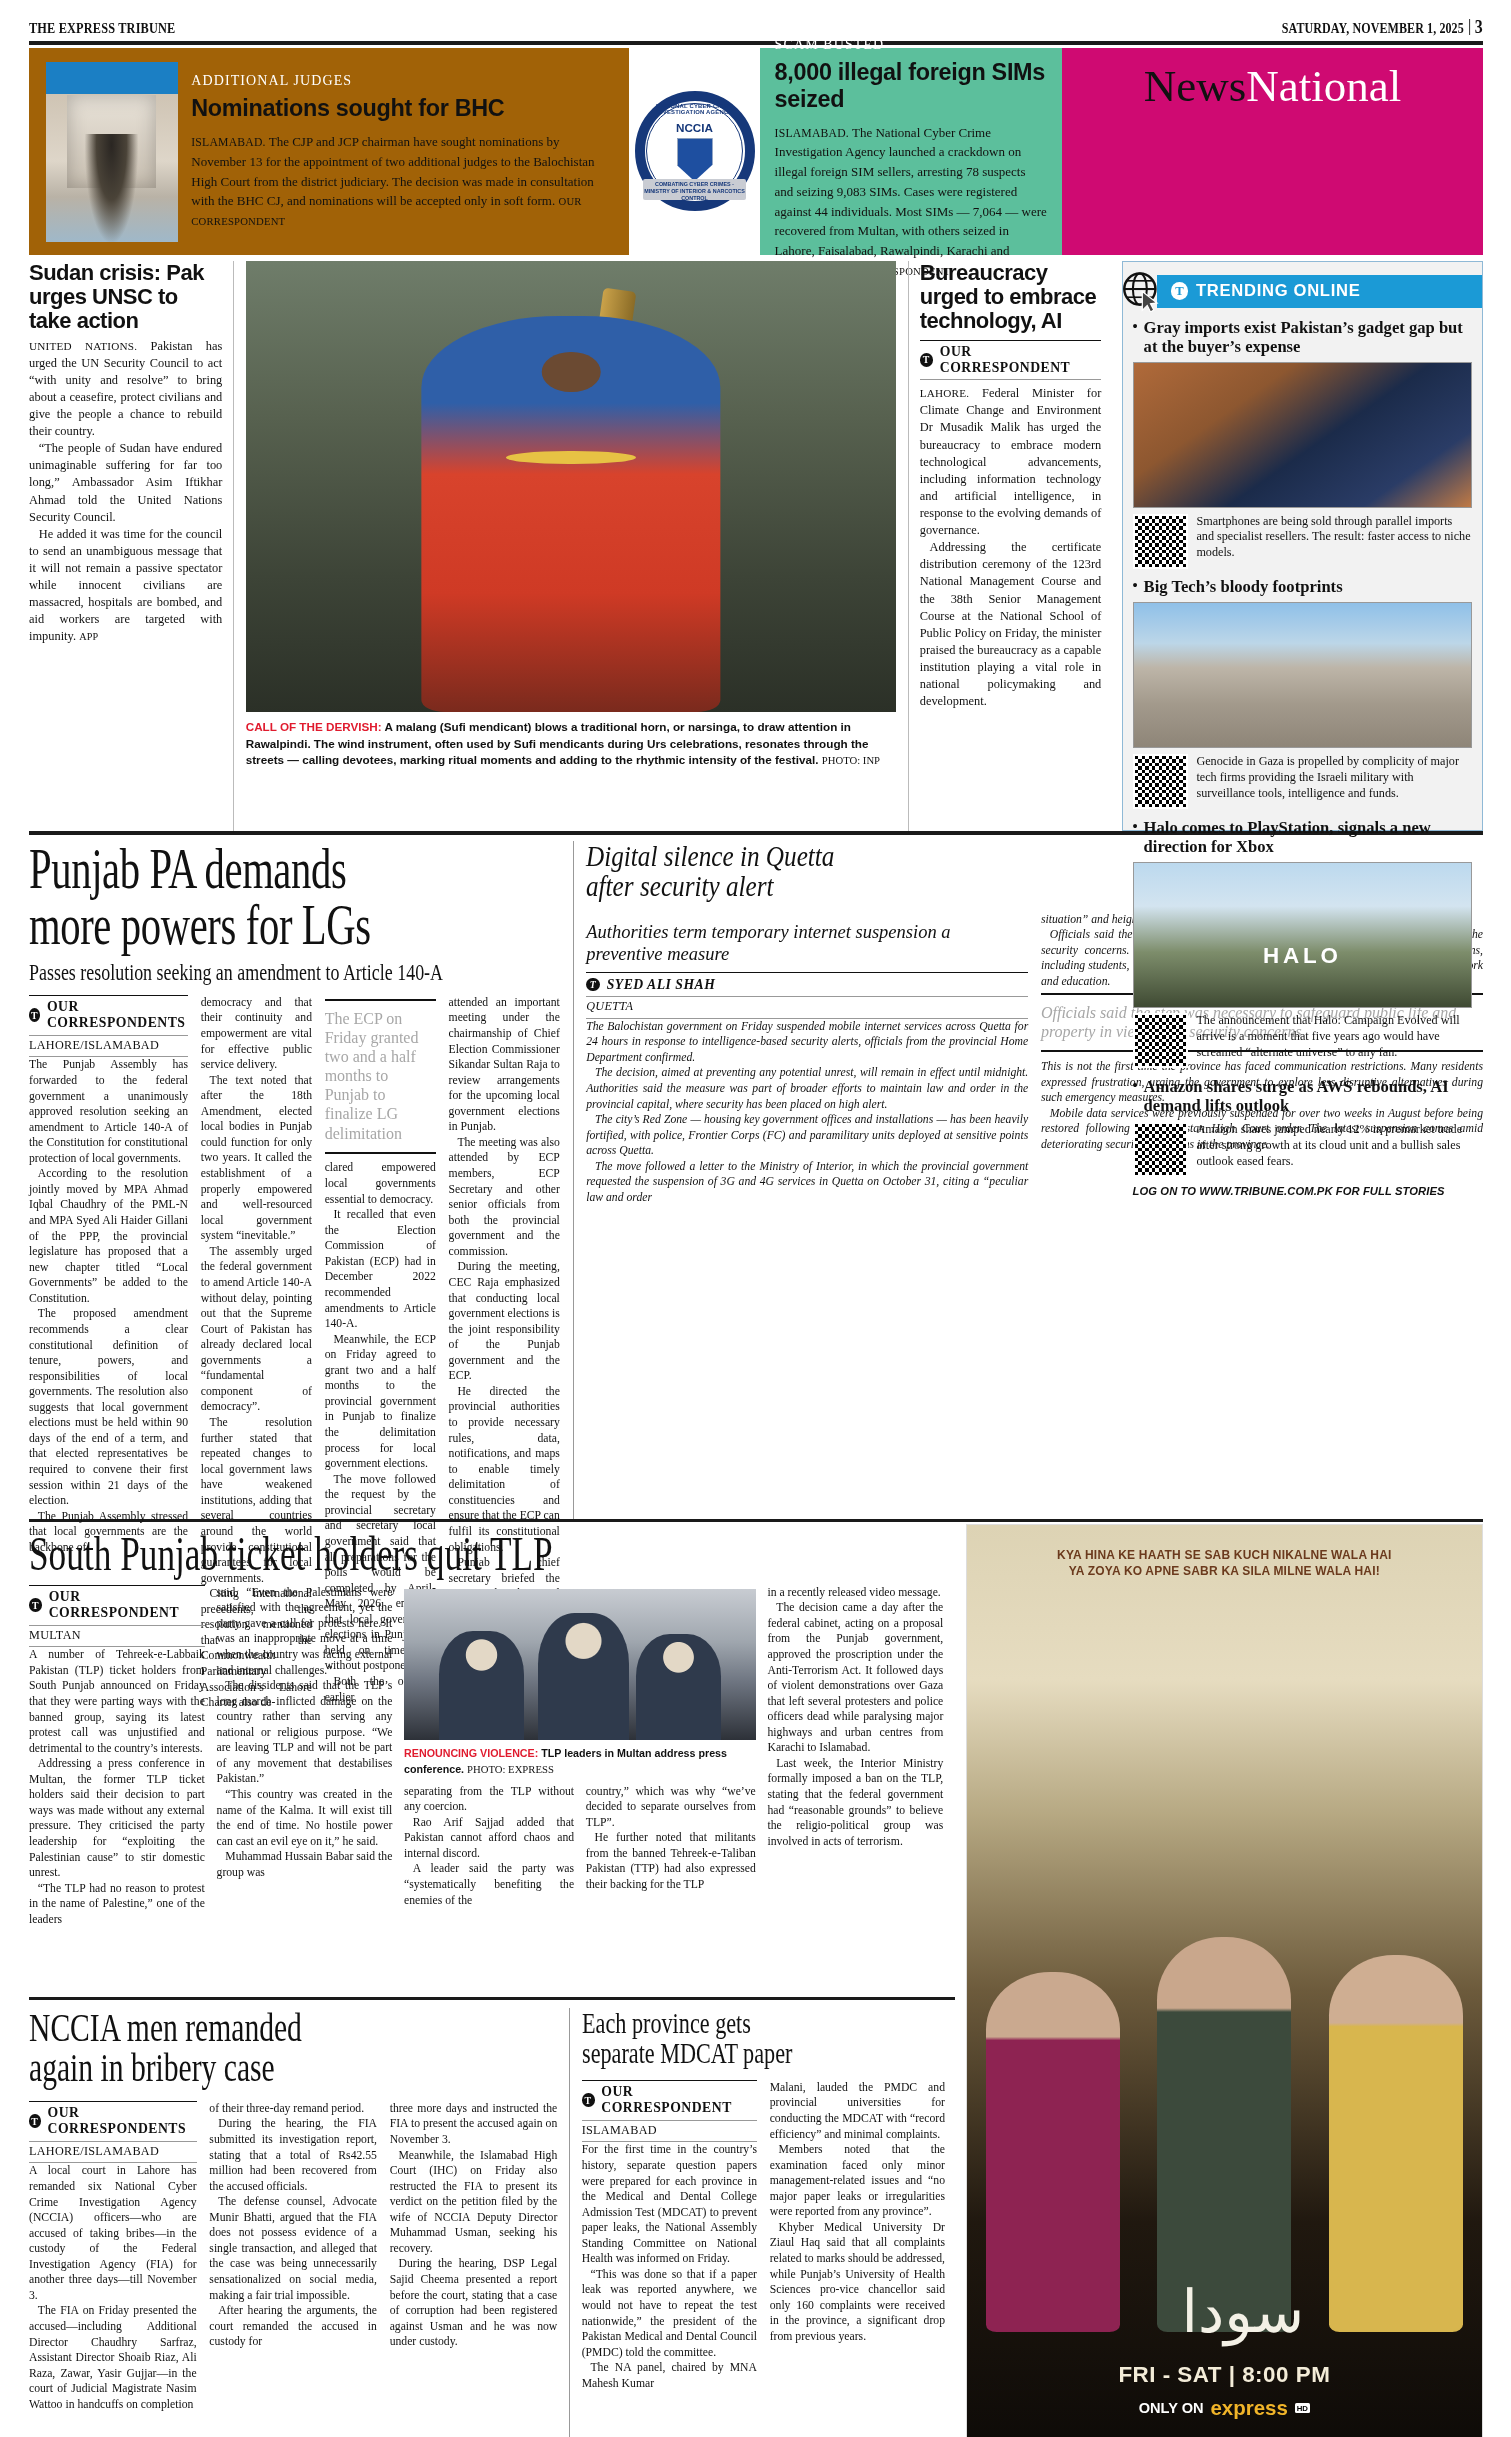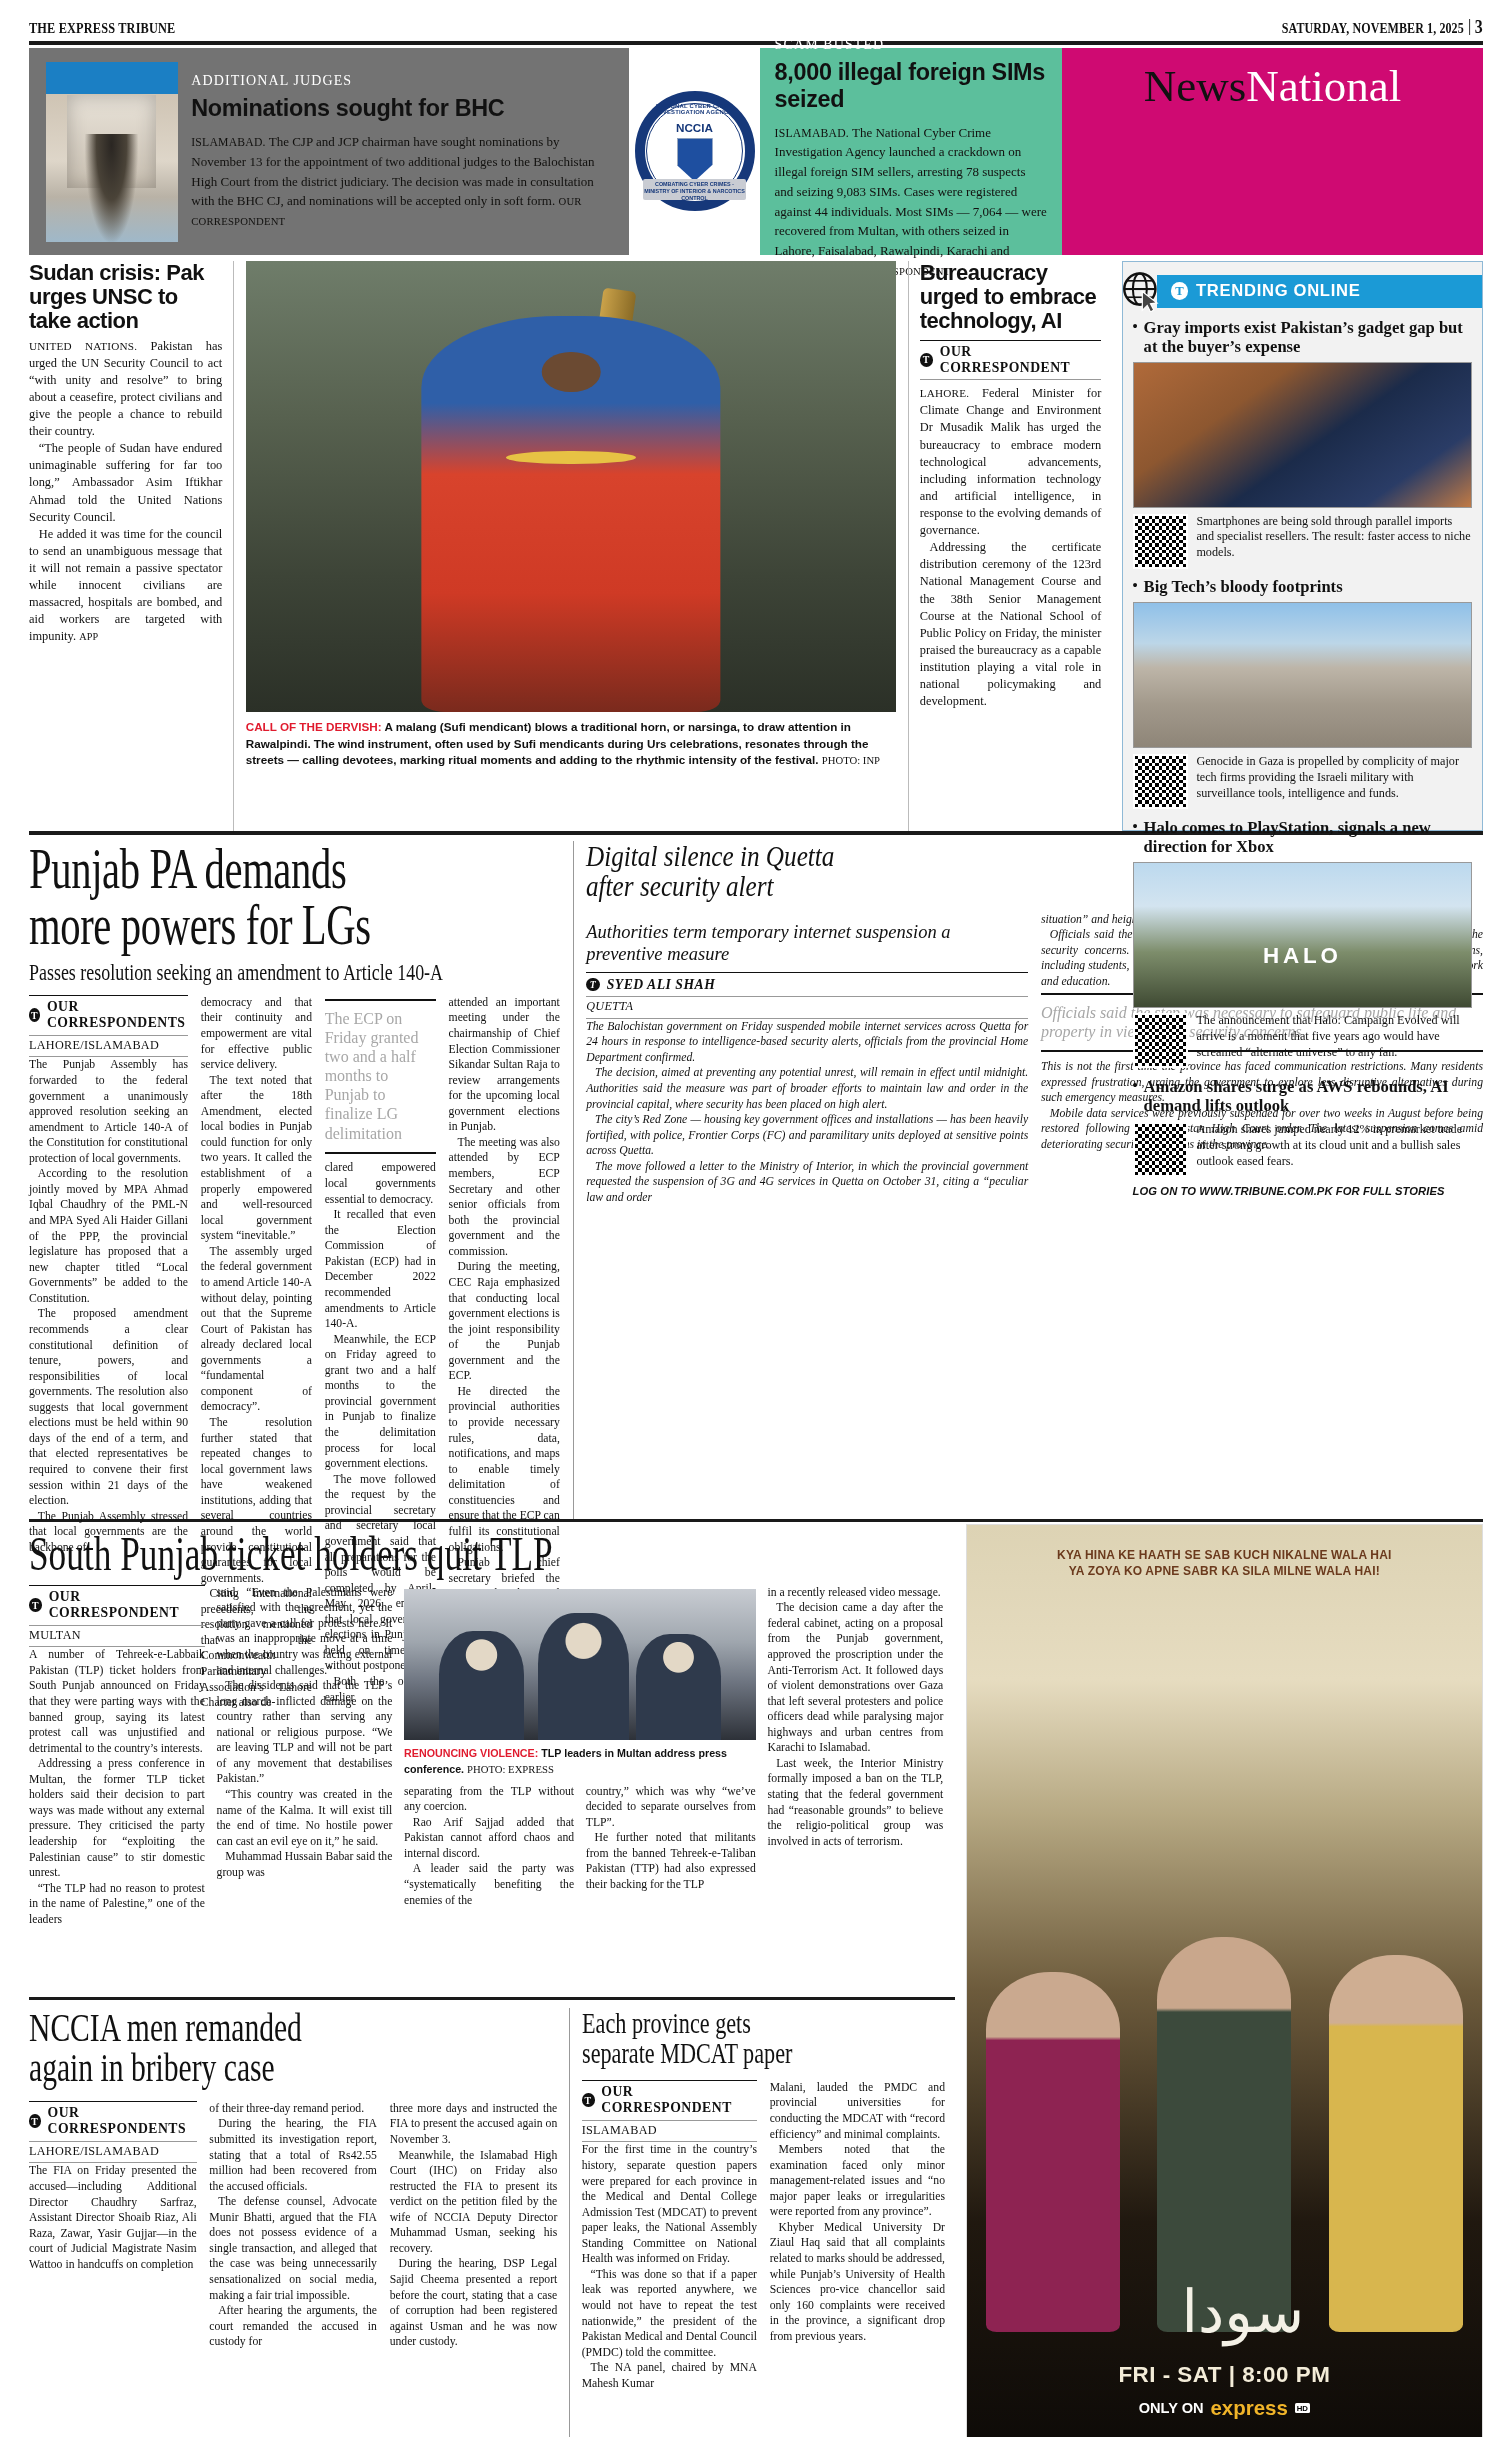--- a/index.html
+++ b/index.html
@@ -28,21 +28,21 @@
     font-size: 14px; font-weight: 700; letter-spacing: 0.1px;
     display: flex; align-items: baseline; gap: 5.9px;
     transform: scaleX(0.86); transform-origin: right bottom;
   }
   .masthead-date .pg { font-size: 18.5px; font-weight: 700; padding-left: 5.9px; border-left: 1.5px solid #111; line-height: .9; }
   .rule-thick { height: 3.4px; background: #1a1a1a; width: 100%; }
 
   
   .topbanner { display: flex; gap: 0; height: 207px; margin-top: 2.9px; align-items: stretch; }
   .tb-green {
-    background: #737373; display: flex; flex: 0 0 600px; padding: 14.6px 12.7px 12.7px 16.6px; gap: 13.7px;
+    background: #a16207; display: flex; flex: 0 0 600px; padding: 14.6px 12.7px 12.7px 16.6px; gap: 13.7px;
   }
   .tb-green2 {
     background: #5cbf9c; display: flex; flex: 0 0 302px; padding: 28px 14.6px 12.7px 14.6px; gap: 11.7px;
   }
   .tb-whitegap { background: #fff; flex: 0 0 131px; display:flex; align-items:center; justify-content:center; }
   .tb-photo {
     flex: 0 0 132px;
     background: linear-gradient(180deg,#1b7fc4 0%,#1b7fc4 18%,#cfc4b4 18%,#ded6c9 55%,#b9b2a6 75%,#9fb8c9 100%);
     position: relative; overflow: hidden;
   }
@@ -666,20 +666,21 @@
       <div class="mid-head">again in bribery case</div>
 
       <div style="display:flex;gap:12.7px;margin-top:12.7px;">
         <div style="flex:1;">
           <div class="byline" style="margin-top:0">
             <span class="tmark">T</span>
             <span>OUR CORRESPONDENTS</span>
           </div>
           <div class="dateline-line">LAHORE/ISLAMABAD</div>
           <div class="colbody">
+            <p>A local court in Lahore has remanded six National Cyber Crime Investigation Agency (NCCIA) officers—who are accused of taking bribes—in the custody of the Federal Investigation Agency (FIA) for another three days—till November 3.</p>
             <p>The FIA on Friday presented the accused—including Additional Director Chaudhry Sarfraz, Assistant Director Shoaib Riaz, Ali Raza, Zawar, Yasir Gujjar—in the court of Judicial Magistrate Nasim Wattoo in handcuffs on completion</p>
           </div>
         </div>
         <div style="flex:1;">
           <div class="colbody" style="margin-top:0">
             <p>of their three-day remand period.</p>
             <p>During the hearing, the FIA submitted its investigation report, stating that a total of Rs42.55 million had been recovered from the accused officials.</p>
             <p>The defense counsel, Advocate Munir Bhatti, argued that the FIA does not possess evidence of a single transaction, and alleged that the case was being unnecessarily sensationalized on social media, making a fair trial impossible.</p>
             <p>After hearing the arguments, the court remanded the accused in custody for</p>
           </div>

